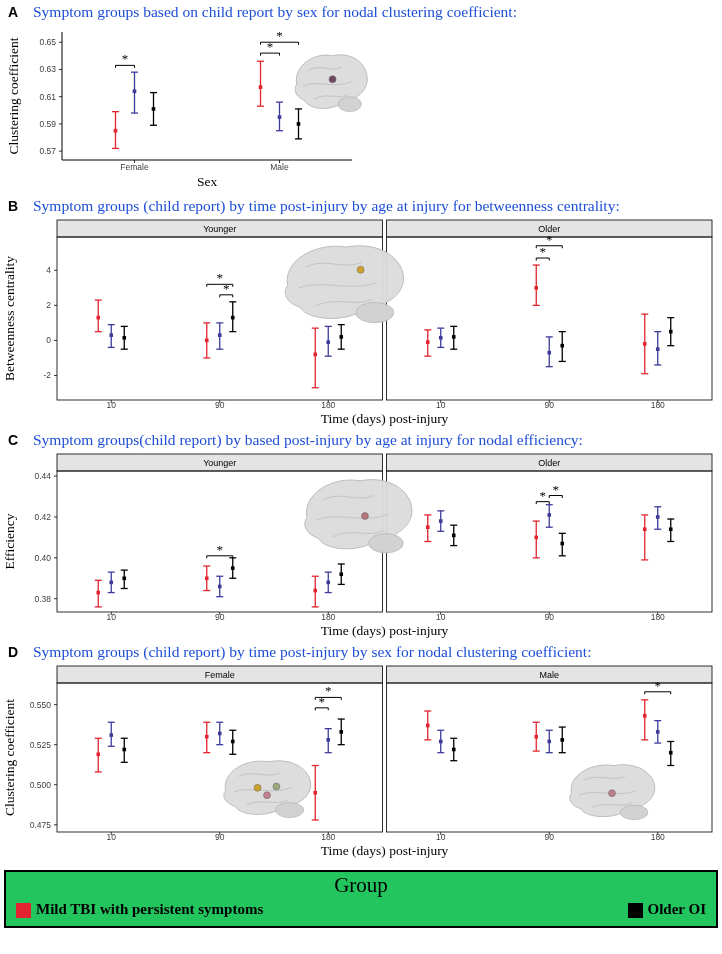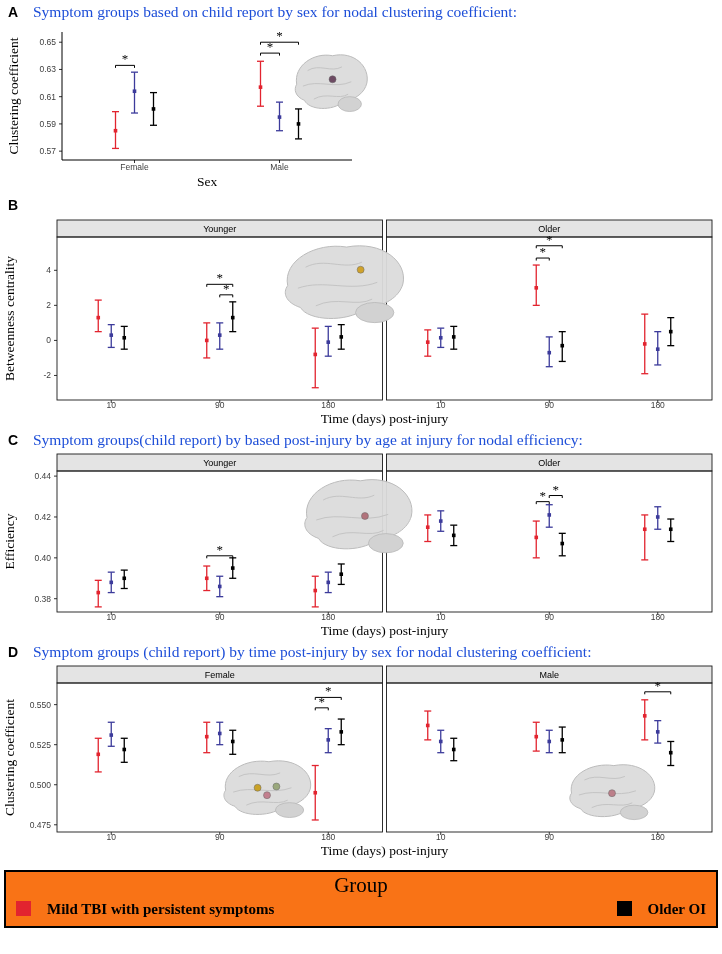--- a/index.html
+++ b/index.html
@@ -7,24 +7,24 @@
   body{width:722px;min-height:954px;font-family:"Liberation Serif",serif;color:#000}
   .panel-head{display:flex;align-items:baseline;padding:3px 0 0 8px;height:22px}
   .panel-key{font-family:"Liberation Sans",sans-serif;font-weight:bold;font-size:14px;width:25px;flex:0 0 25px}
   .panel-title{font-size:15.5px;color:#1d4ed8;white-space:nowrap}
   svg{display:block}
   svg text{font-family:"Liberation Sans",sans-serif}
   .tick{font-size:8.5px;fill:#3d3d3d}
   .facet{font-size:9px;fill:#000}
   .axis-title{font-size:13.5px;font-family:"Liberation Serif",serif;fill:#000}
   .sig{font-size:13px;font-family:"Liberation Serif",serif;fill:#000}
-  .legend-box{margin:8px 4px 0 4px;border:2px solid #000;padding:1px 10px 8px 10px;background:#f97316}
+  .legend-box{margin:8px 4px 0 4px;border:2px solid #000;padding:1px 10px 8px 10px;background:#22c55e}
   .legend-title{text-align:center;font-size:21px}
   .legend-items{display:flex;justify-content:space-between;align-items:center;margin-top:3px}
-  .legend-item{display:flex;align-items:flex-start;gap:16px;font-size:15px;font-weight:bold}
+  .legend-item{display:flex;align-items:flex-end;gap:5px;font-size:15px;font-weight:bold}
   .swatch{width:15px;height:15px;display:inline-block;flex:0 0 15px}
 </style>
 </head>
 <body>
 
 <section class="panel">
   <div class="panel-head">
     <span class="panel-key">A</span>
     <span class="panel-title">Symptom groups based on child report by sex for nodal clustering coefficient:</span>
   </div>
@@ -114,20 +114,21 @@
       <g>
         <text x="207" y="164" text-anchor="middle" class="axis-title">Sex</text>
         <text x="18" y="74" text-anchor="middle" class="axis-title" transform="rotate(-90 18 74)">Clustering coefficient</text>
       </g>
     </svg>
 </section>
 
 <section class="panel">
   <div class="panel-head">
     <span class="panel-key">B</span>
+    <span class="panel-title">Symptom groups (child report) by time post-injury by age at injury for betweenness centrality:</span>
   </div>
   <svg id="chart-B" width="722" height="212" viewBox="0 0 722 212">
       <g>
         <line x1="54" y1="159.46236559139786" x2="57" y2="159.46236559139786" stroke="#333" stroke-width="1"></line>
         <text x="51" y="162.46236559139786" text-anchor="end" class="tick">-2</text>
         <line x1="54" y1="124.40860215053763" x2="57" y2="124.40860215053763" stroke="#333" stroke-width="1"></line>
         <text x="51" y="127.40860215053763" text-anchor="end" class="tick">0</text>
         <line x1="54" y1="89.35483870967741" x2="57" y2="89.35483870967741" stroke="#333" stroke-width="1"></line>
         <text x="51" y="92.35483870967741" text-anchor="end" class="tick">2</text>
         <line x1="54" y1="54.301075268817215" x2="57" y2="54.301075268817215" stroke="#333" stroke-width="1"></line>

